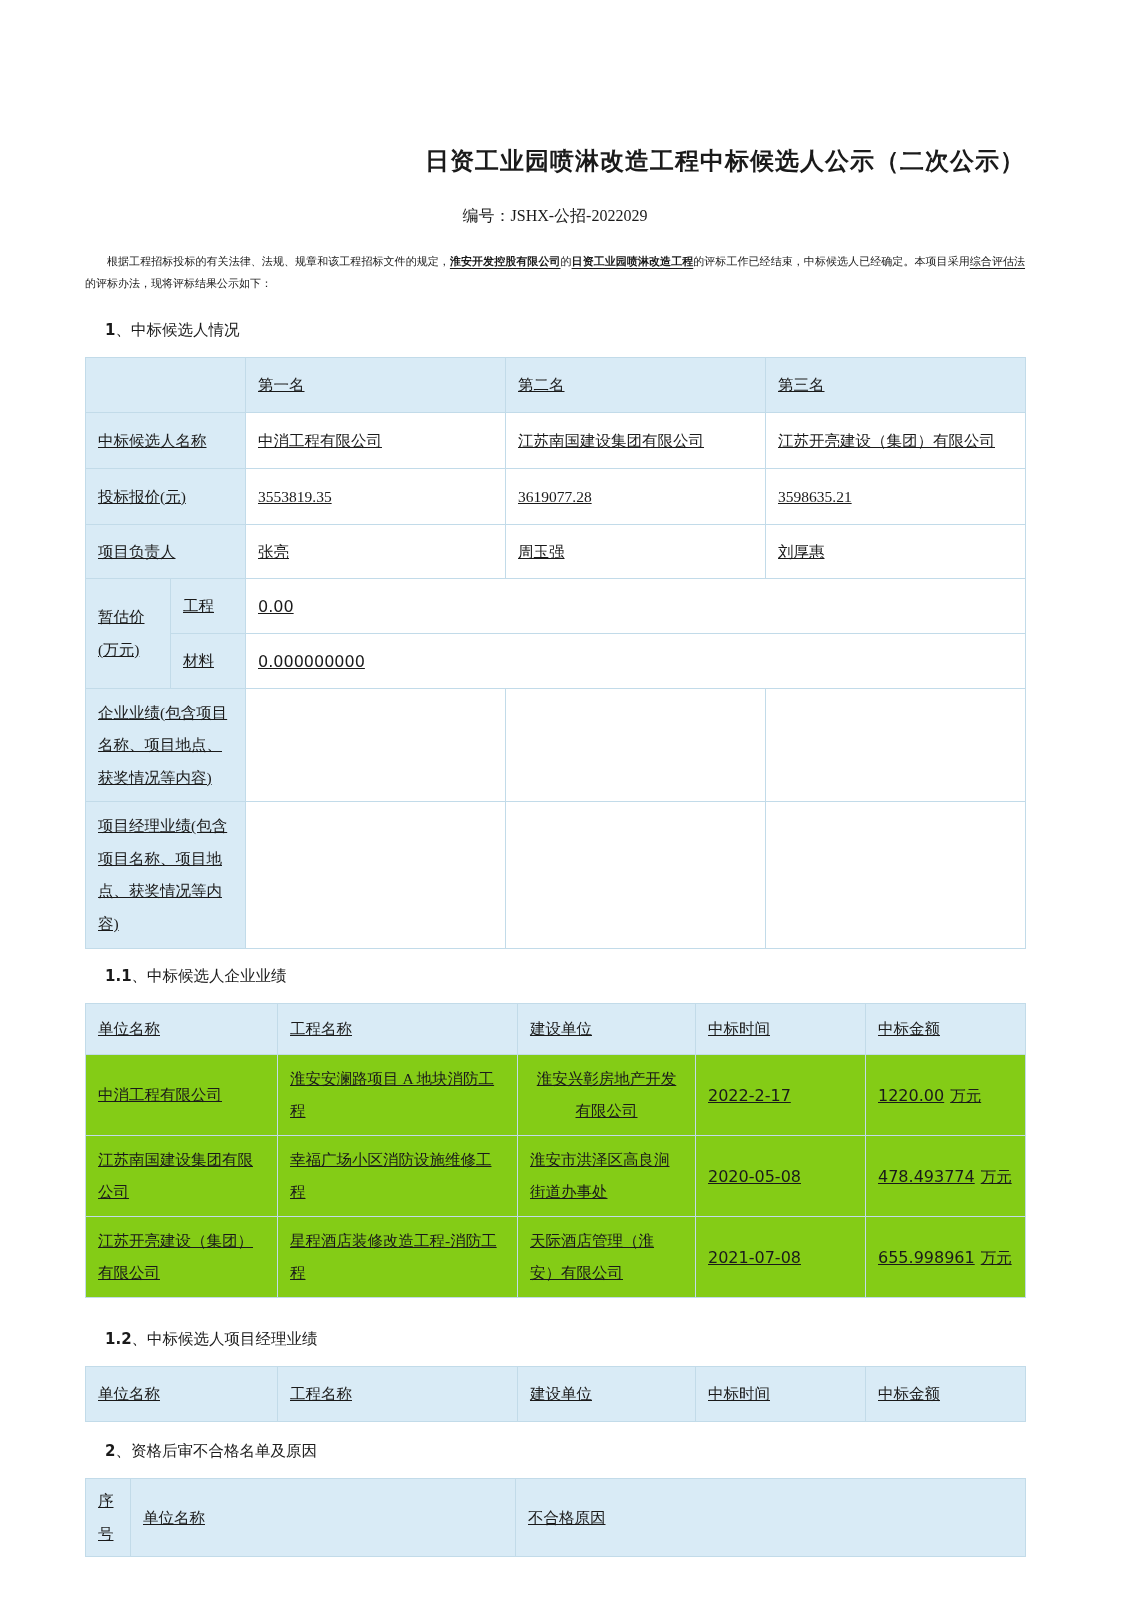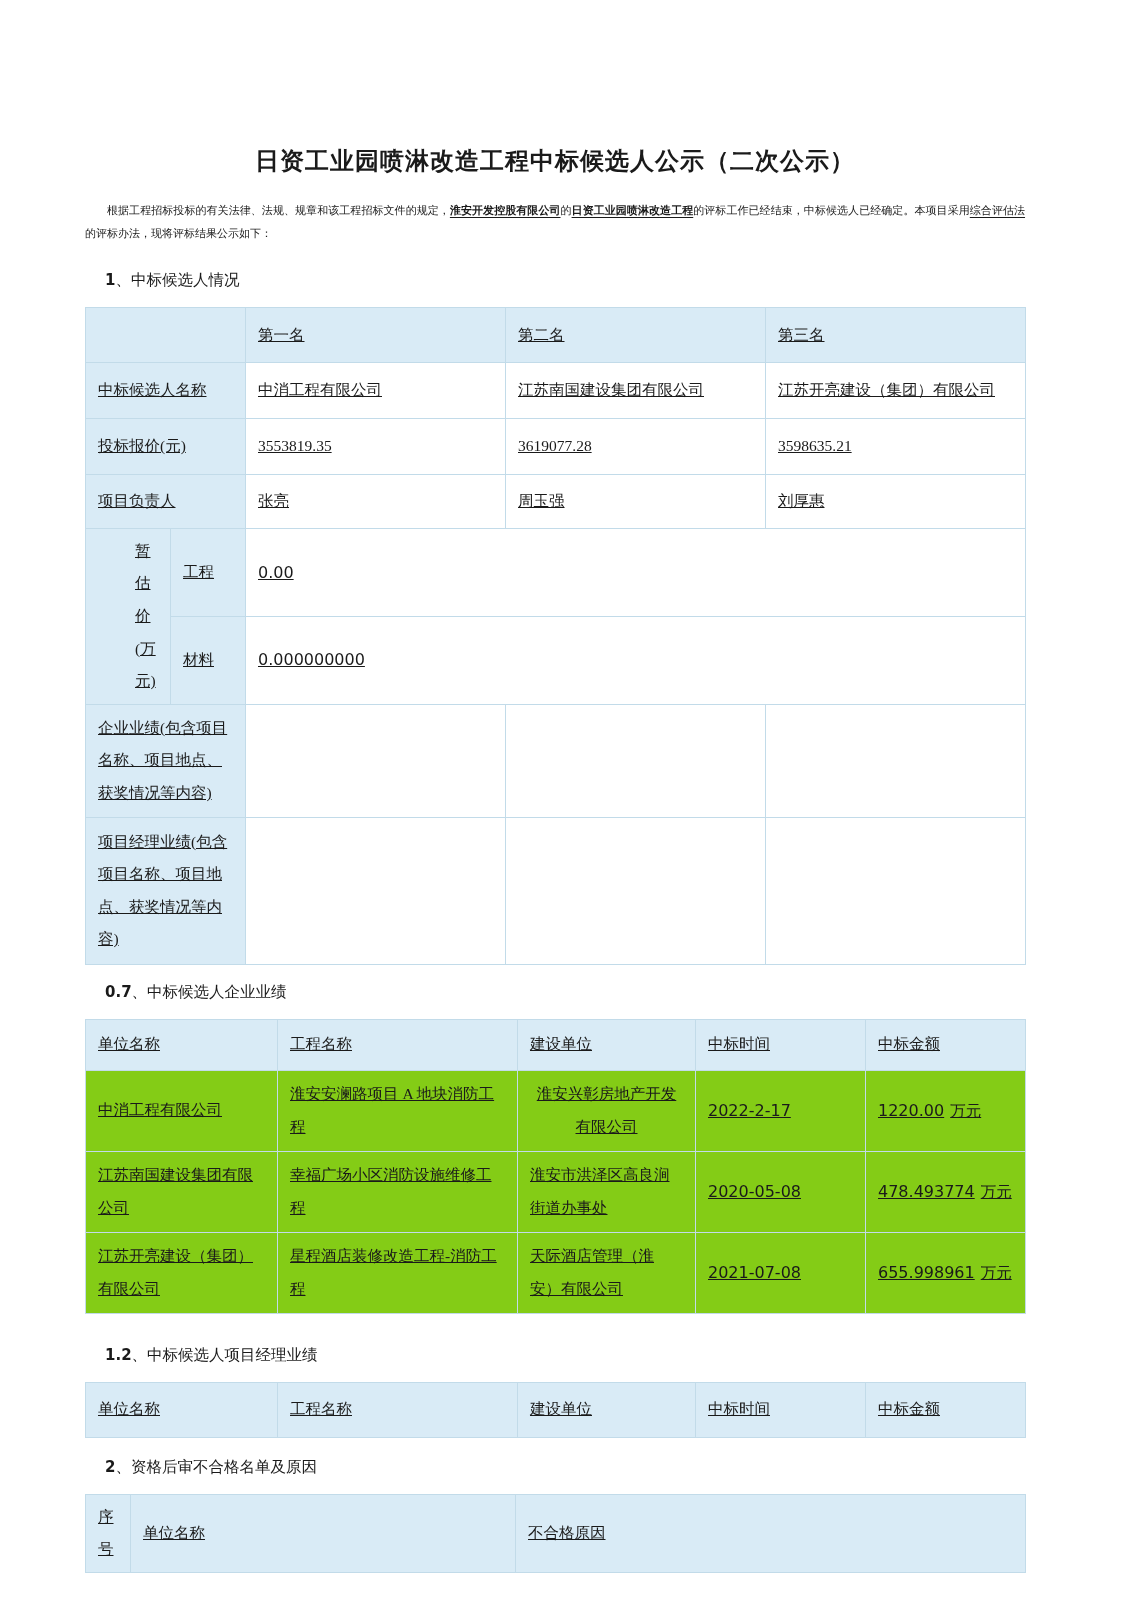--- a/index.html
+++ b/index.html
@@ -11,21 +11,21 @@
     font-family: "Liberation Serif", serif;
     color: #1a1a1a;
   }
   .wrapper {
     width: 940px;
     margin-left: 85px;
   }
   .title {
     padding-top: 146px;
     margin: 0;
-    text-align: center;
+    text-align: right;
     font-size: 24px;
     font-weight: bold;
     letter-spacing: 1px;
     line-height: 1.3;
   }
   .doc-number {
     margin-top: 28px;
     text-align: center;
     font-size: 16px;
     line-height: 1.4;
@@ -71,21 +71,21 @@
   }
   td.lbl { background: #d9ebf6; }
   td.hdr { background: #d9ebf6; font-weight: normal; text-align: left; }
   td.rowblue { background: #84cc16; }
   td.center { text-align: center; }
   .num {
     font-family: "DejaVu Sans", sans-serif;
     font-size: 16px;
   }
   .amt-unit { margin-left: 6px; }
-  .lblline { display: block; margin-left: 37px; }
+  .lblline { display: block; }
 
   
   .t1 tr.h-hdr  td { height: 42px; }
   .t1 tr.h-name td { height: 43px; }
   .t1 tr.h-price td { height: 43px; }
   .t1 tr.h-mgr  td { height: 41px; }
   .t1 tr.h-prov td { height: 42px; }
   .t1 tr.h-cperf td { height: 100px; }
   .t1 tr.h-mperf td { height: 134px; }
 
@@ -94,20 +94,21 @@
   .t3 tr td { height: 42px; }
   .t4 tr td { height: 41px; }
 </style>
 </head>
 <body>
 
 <div class="wrapper">
 
   <h1 class="title">日资工业园喷淋改造工程中标候选人公示（二次公示）</h1>
 
+  <div class="doc-number">编号：JSHX-公招-2022029</div>
 
   <p class="intro"><span>根据工程招标投标的有关法律、法规、规章和该工程招标文件的规定，</span><span class="bu">淮安开发控股有限公司</span><span>的</span><span class="bu">日资工业园喷淋改造工程</span><span>的评标工作已经结束，中标候选人已经确定。本项目采用</span><span class="u">综合评估法</span><span>的评标办法，现将评标结果公示如下：</span></p>
 
   <div class="section-heading"><span class="snum">1</span><span>、</span><span>中标候选人情况</span></div>
 
   <table class="t1">
     <colgroup>
         <col style="width:85px">
         <col style="width:75px">
         <col style="width:260px">
@@ -159,21 +160,21 @@
     </tr>
     <tr class="h-mperf">
       <td class="lbl" colspan="2">项目经理业绩(包含项目名称、项目地点、获奖情况等内容)</td>
       <td></td>
       <td></td>
       <td></td>
     </tr>
   </tbody>
     </table>
 
-  <div class="section-heading mt16"><span class="snum">0.7</span><span>、</span><span>中标候选人企业业绩</span></div>
+  <div class="section-heading mt16"><span class="snum">1.1</span><span>、</span><span>中标候选人企业业绩</span></div>
 
   <table class="t2">
     <colgroup>
         <col style="width:192px">
         <col style="width:240px">
         <col style="width:178px">
         <col style="width:170px">
         <col style="width:160px">
       </colgroup>
     <tbody>

